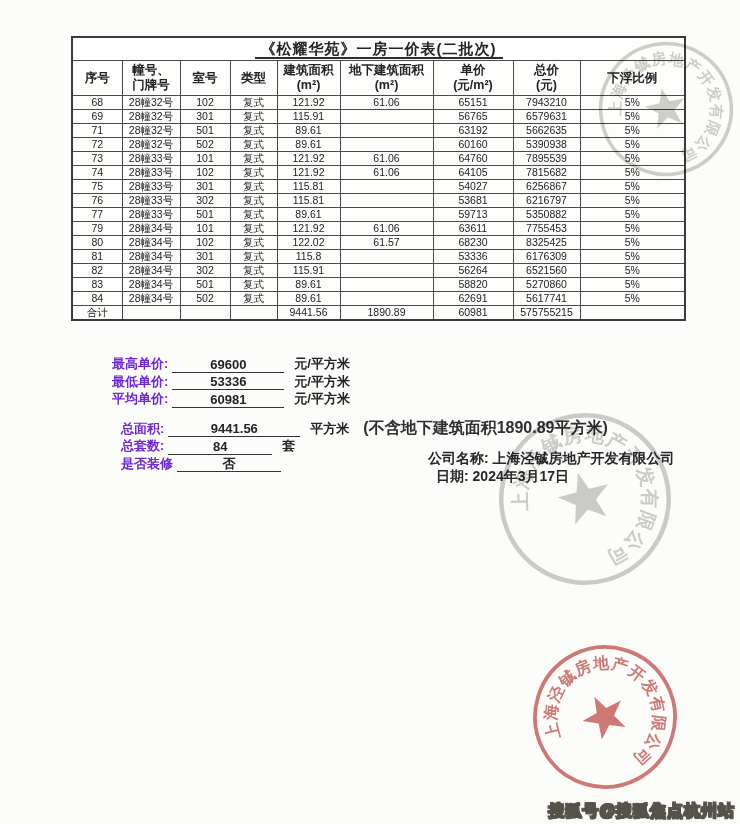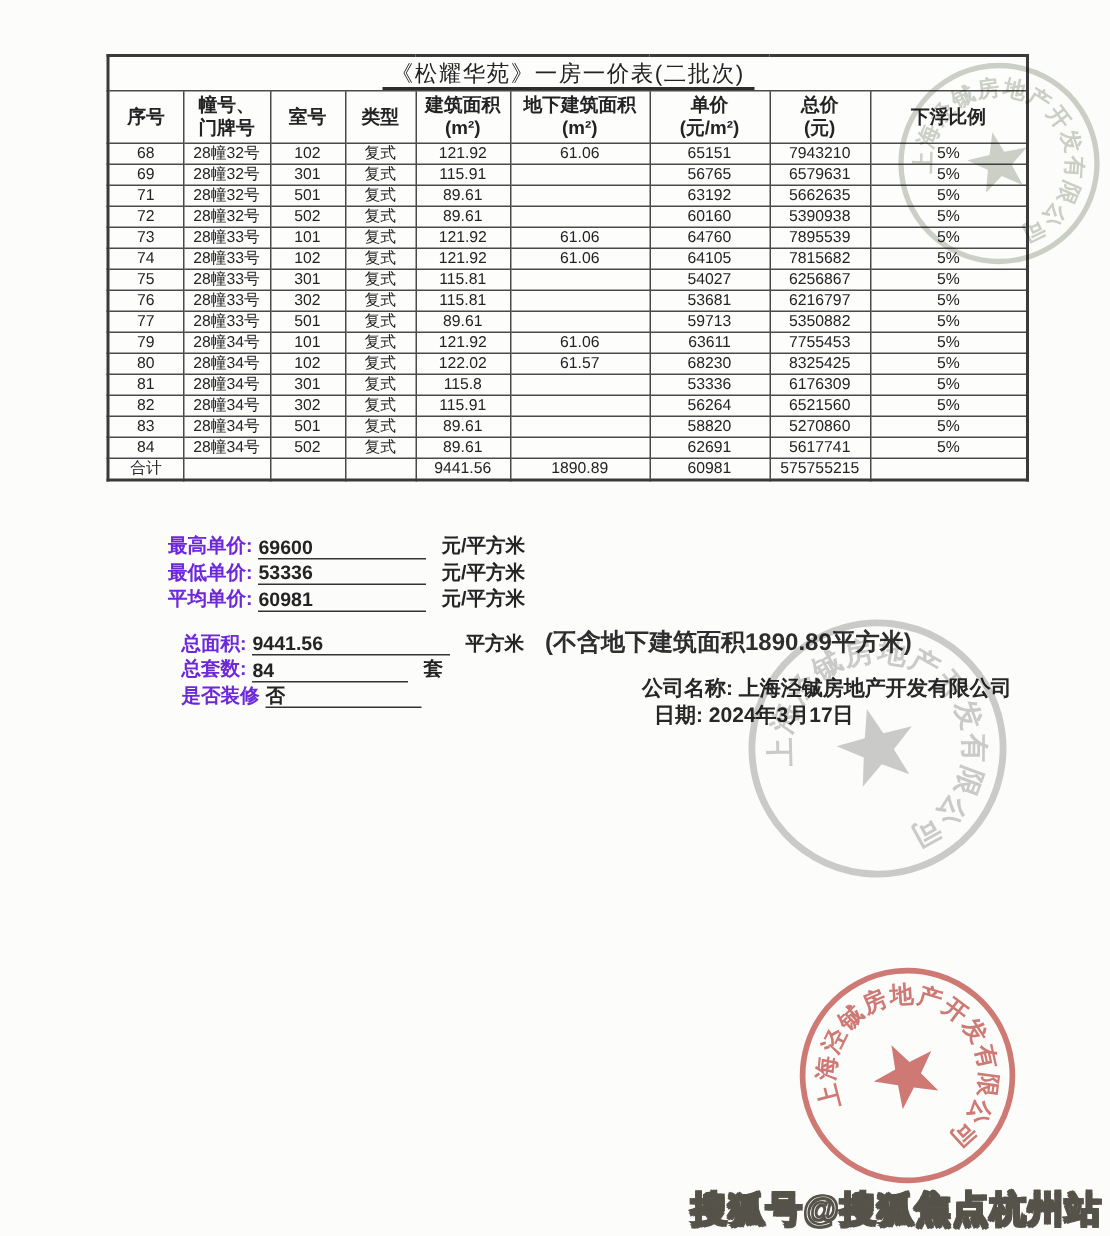--- a/index.html
+++ b/index.html
@@ -15,50 +15,50 @@
     border-collapse:collapse;table-layout:fixed;
     font-size:10.5px;color:#232323;
     border:2px solid #3a3a3a;
     background:rgba(255,255,255,.35);
   }
   .price-table th,.price-table td{
     border:1px solid #4a4a4a;text-align:center;vertical-align:middle;
     padding:0;overflow:hidden;white-space:nowrap;font-weight:normal;
   }
   .title-row th{height:22px;font-size:15px;border-bottom:1px solid #4a4a4a;}
-  .tbl-title{font-weight:normal;letter-spacing:1px;border-bottom:2px solid #2d2d2d;padding:0 6px;}
+  .tbl-title{font-weight:bold;letter-spacing:1px;border-bottom:2px solid #2d2d2d;padding:0 6px;}
   .head-row th{height:34px;font-size:12.5px;font-weight:600;line-height:1.2;}
   .price-table tbody td{height:13px;line-height:13px;}
   .total-row td{height:14px;line-height:14px;}
   
   .summary{position:absolute;left:112px;top:355px;font-size:13px;line-height:17.5px;}
   .sum-line{height:17.5px;white-space:nowrap;}
   .sum-line .lbl{display:inline-block;font-weight:600;color:#6d28d9;}
   .sum-line.indent .lbl{margin-left:9px;margin-top:12px;}
   .sum-line .val{
-    display:inline-block;text-align:left;border-bottom:1.5px solid #333;
+    display:inline-block;text-align:center;border-bottom:1.5px solid #333;
     margin:0 4px;font-weight:600;vertical-align:bottom;height:16px;
   }
   .sum-line .v0,.sum-line .v1,.sum-line .v2{width:112px;}
   .sum-line .v3{width:132px;}
   .sum-line .v4,.sum-line .v5{width:104px;}
   .sum-line .unit{display:inline-block;margin-left:6px;font-weight:600;}
   .sum-line .note{font-size:16px;margin-left:14px;color:#2e2e2e;font-weight:600;}
   
   .company{position:absolute;left:428px;top:450px;font-size:14px;line-height:17.5px;font-weight:600;color:#272727;}
   .company .date-line{margin-left:8px;}
   
   .stamp{position:absolute;mix-blend-mode:multiply;pointer-events:none;}
   #stamp-top{left:595px;top:38px;}
   #stamp-mid{left:494px;top:408px;}
   #stamp-bottom{left:529px;top:641px;}
   
   .watermark{
     position:absolute;right:5px;bottom:2px;
-    font-size:24px;font-weight:bold;letter-spacing:1px;
+    font-size:16px;font-weight:bold;letter-spacing:1px;
     color:#faf8f2;
     -webkit-text-stroke:1.3px #55524a;
     text-shadow:0 0 1px #5a574e,1px 1px 0 #5a574e,-1px -1px 0 #5a574e,1px -1px 0 #5a574e,-1px 1px 0 #5a574e;
   }
 </style>
 </head>
 <body>
 
 <div class="paper">
 

